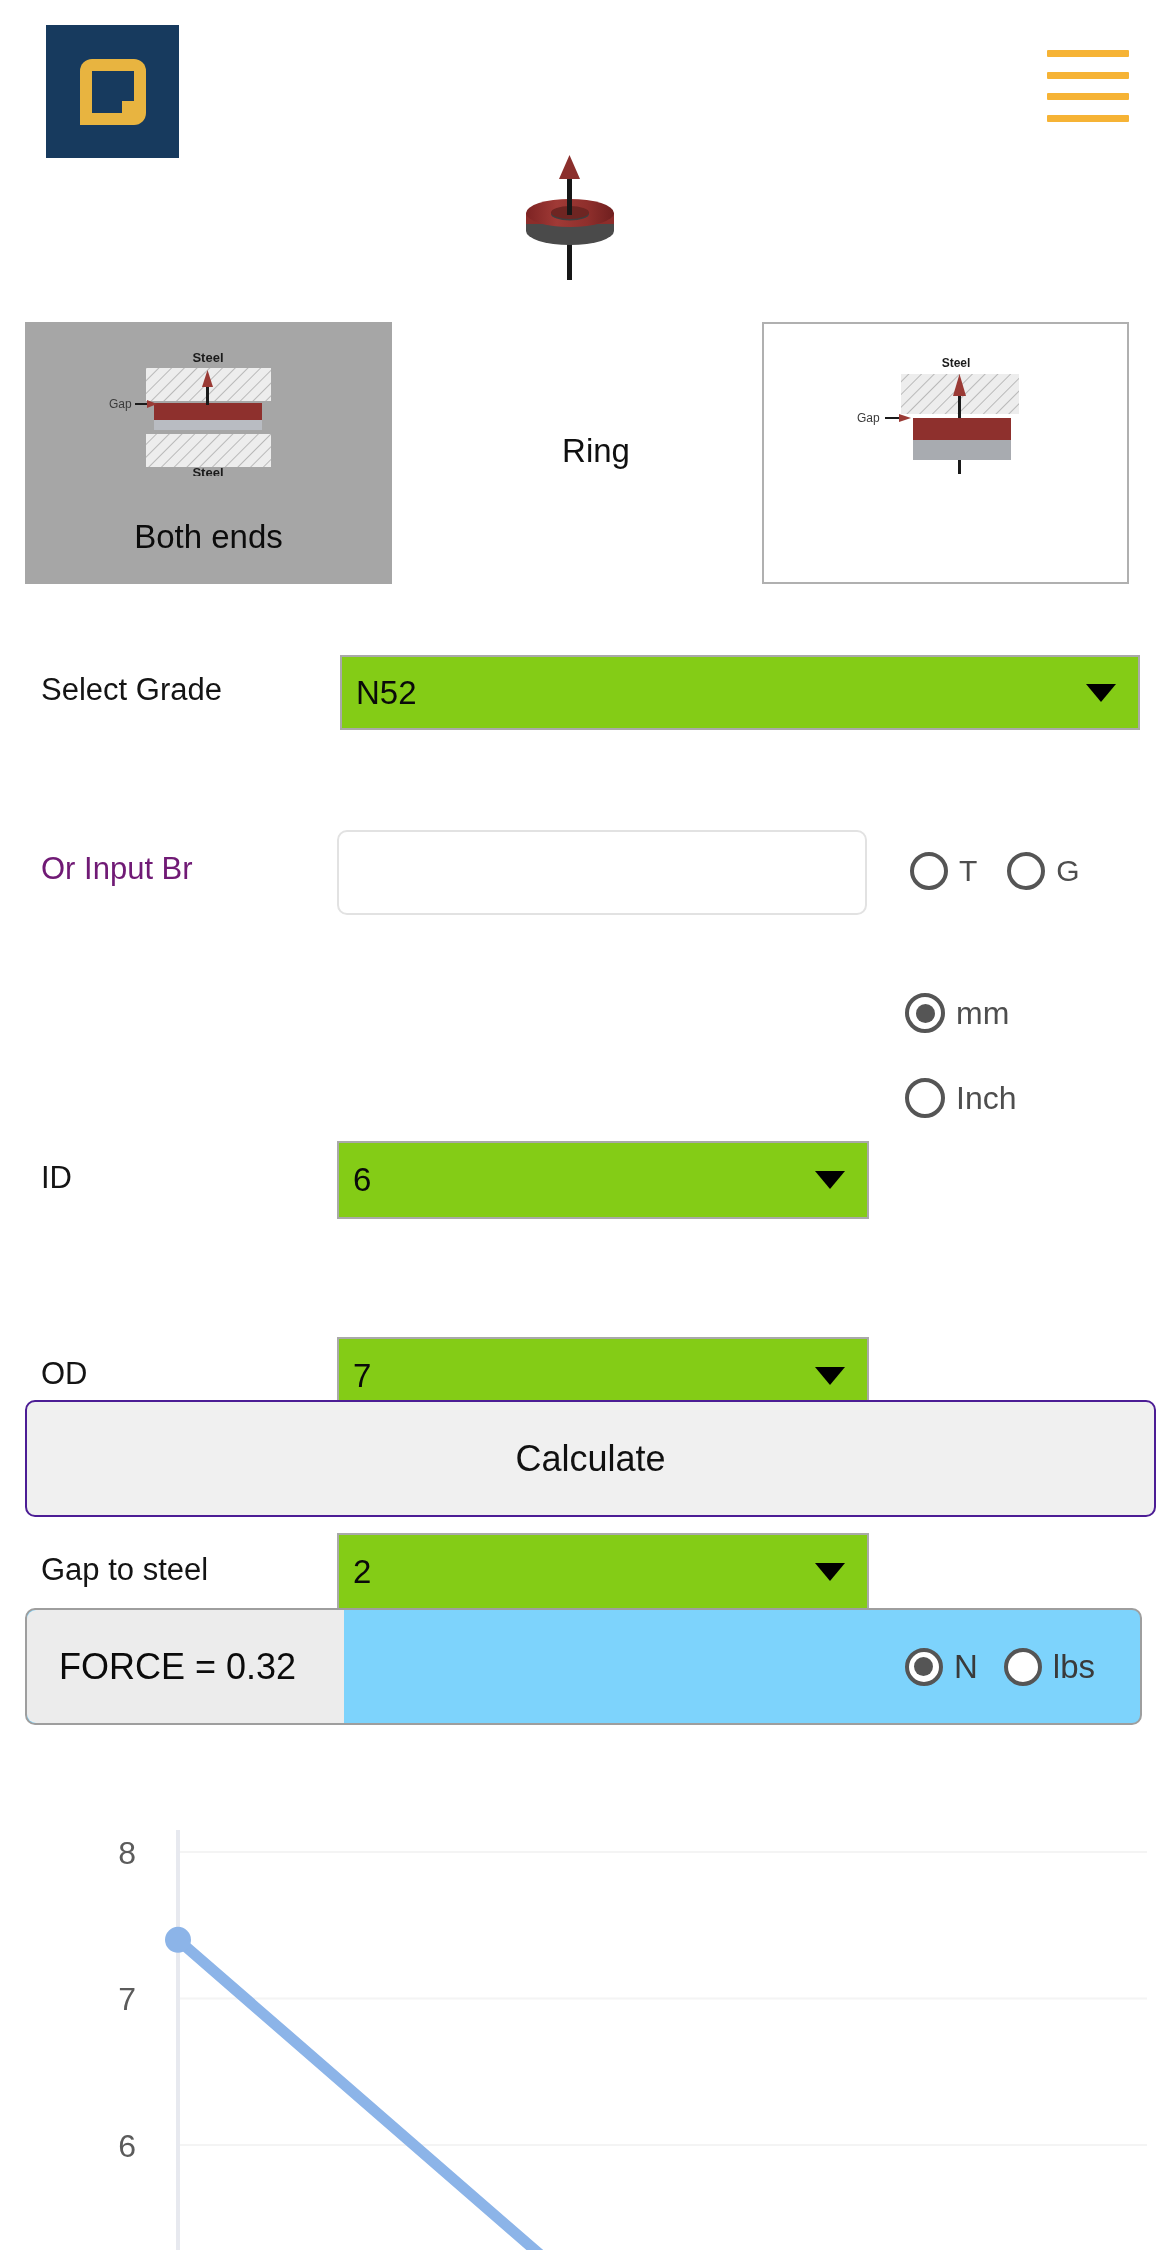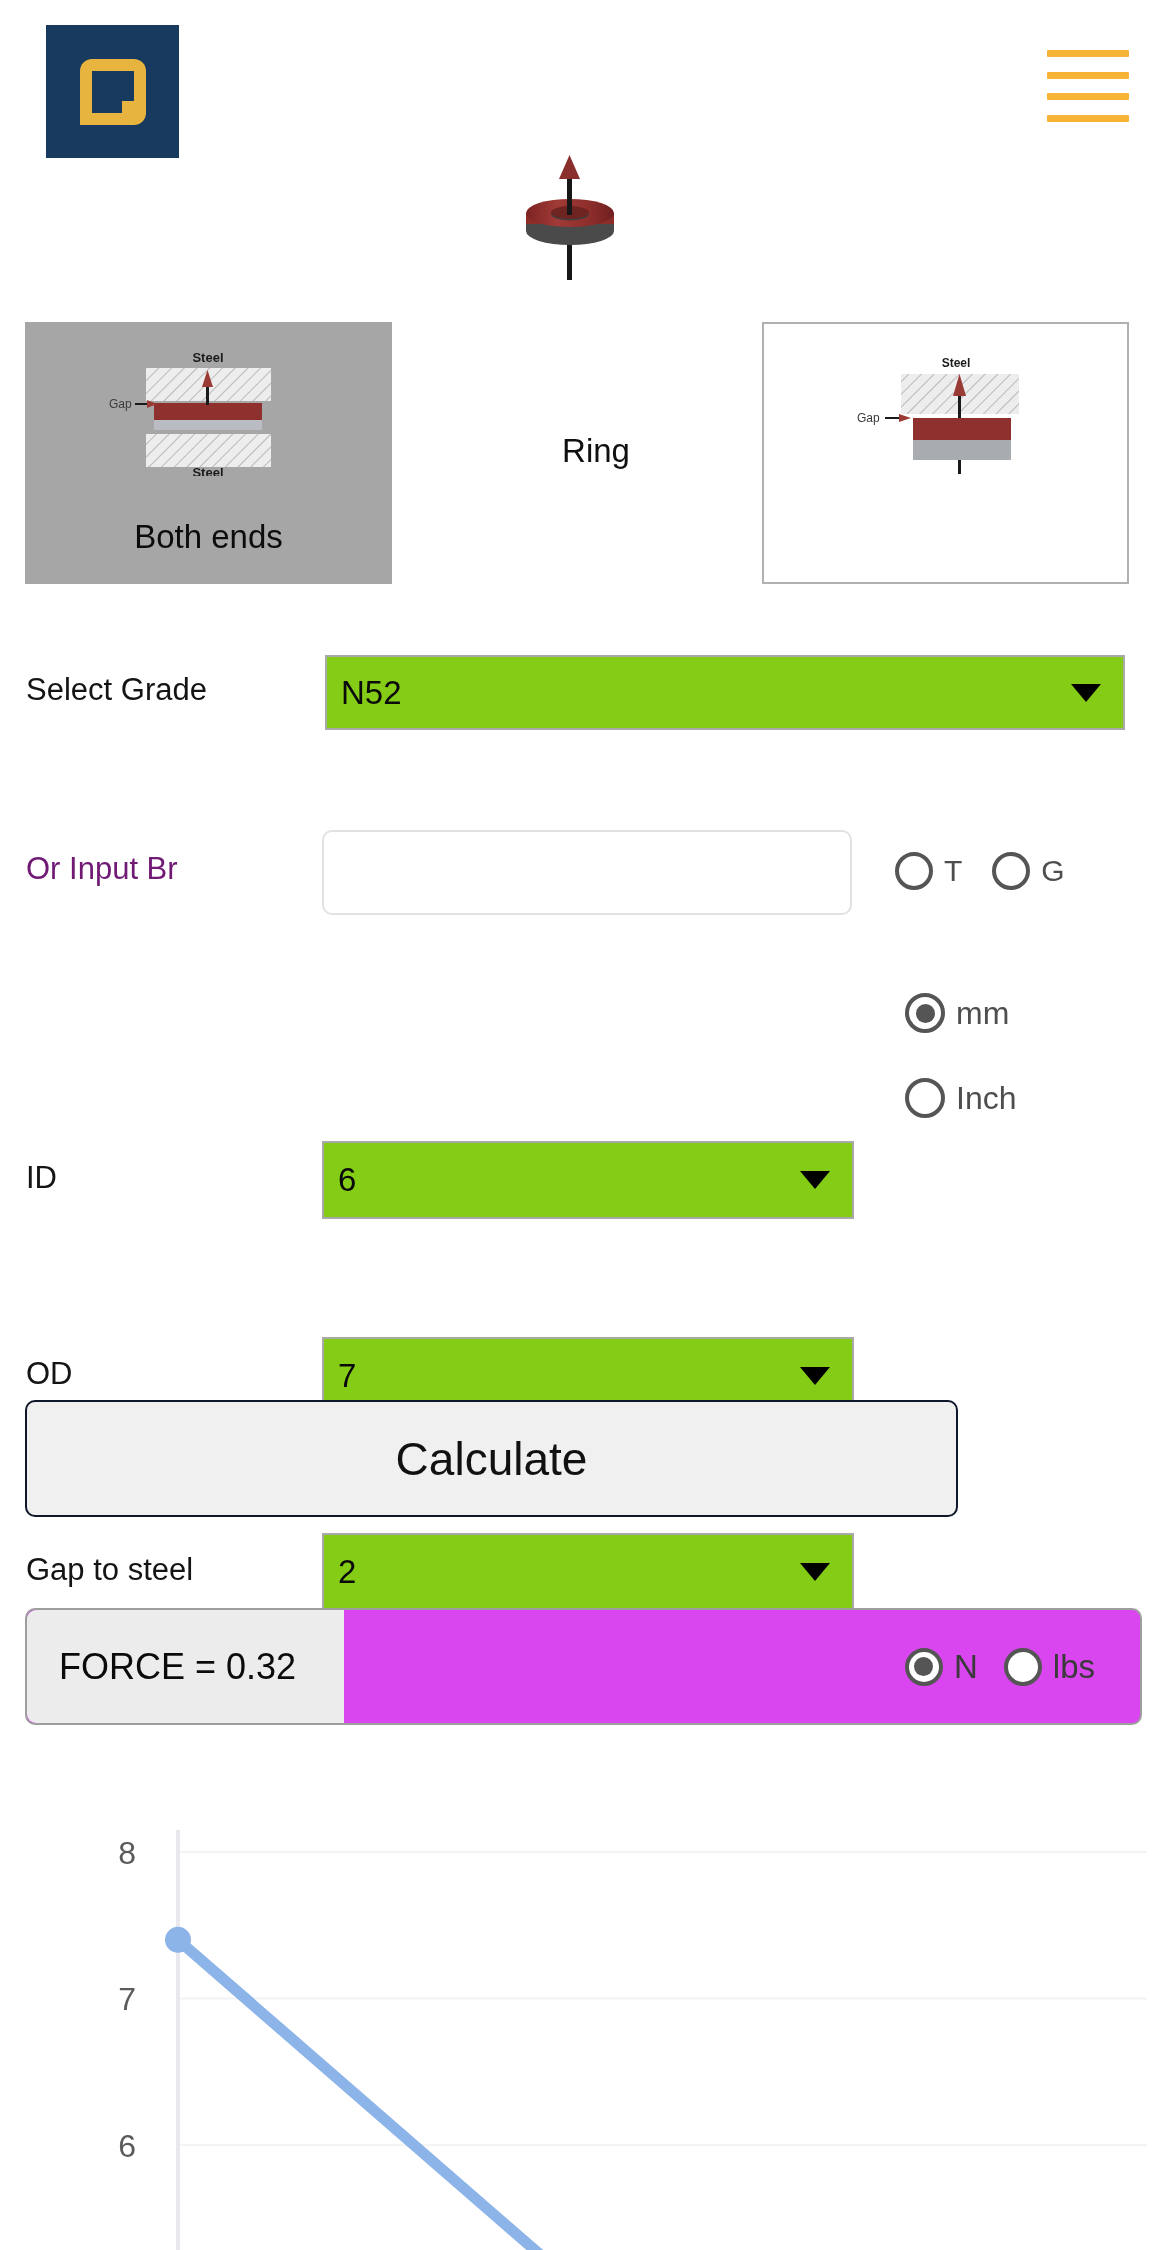--- a/index.html
+++ b/index.html
@@ -51,21 +51,21 @@
   .card .clabel {
     position: absolute; bottom: 28px; left: 0; width: 100%;
     text-align: center; font-size: 33px; color: #0c0c0c;
   }
   .ring-label {
     position: absolute; left: 0; top: 432px; width: 1167px;
     text-align: center; font-size: 33px; color: #101010; padding-left: 25px;
   }
 
   
-  .form { position: absolute; left: 0; top: 655px; width: 923px; }
+  .form { position: absolute; left: 0; top: 655px; width: 923px; padding-left: 15px; }
   .row { position: relative; width: 1167px; display: flex; align-items: center; }
   .row .lbl {
     position: absolute; left: 26px;
     font-size: 31px; color: #141414;
     white-space: nowrap;
   }
   .row .lbl.muted { color: #701a75; }
 
   .sel {
     position: relative; background: #84cc16;
@@ -134,31 +134,31 @@
   #tg-group .radio { width: 38px; height: 38px; border-width: 4px; }
   #tg-group .rl { font-size: 30px; }
   #tg-group .radio-item + .radio-item { margin-left: 30px; }
 
   #unit-mm { left: 905px; top: 338px; }
   #unit-in { left: 905px; top: 423px; align-items: center; }
 
   
   .calc-btn {
     position: absolute; left: 25px; top: 1400px;
-    width: 933px; height: 117px;
-    background: #f0f0f0; border: 2px solid #0f172a; border-radius: 10px;
+    width: 1131px; height: 117px;
+    background: #f0f0f0; border: 2px solid #4c1d95; border-radius: 10px;
     display: flex; align-items: center; justify-content: center;
-    font-size: 46px; color: #111; cursor: pointer;
+    font-size: 36px; color: #111; cursor: pointer;
   }
 
   
   .force-box {
     position: absolute; left: 25px; top: 1608px;
     width: 1117px; height: 117px;
-    background: #d946ef; border: 2px solid #9e9e9e; border-radius: 10px;
+    background: #7dd3fc; border: 2px solid #9e9e9e; border-radius: 10px;
   }
   .force-box .shade {
     position: absolute; left: 0; top: 0; width: 317px; height: 100%;
     background: #ececec; border-radius: 9px 0 0 9px;
   }
   .force-box .ftext {
     position: absolute; left: 32px; top: 50%; transform: translateY(-50%);
     font-size: 36px; color: #0b0b0b; white-space: nowrap;
   }
   .force-box .funits {

